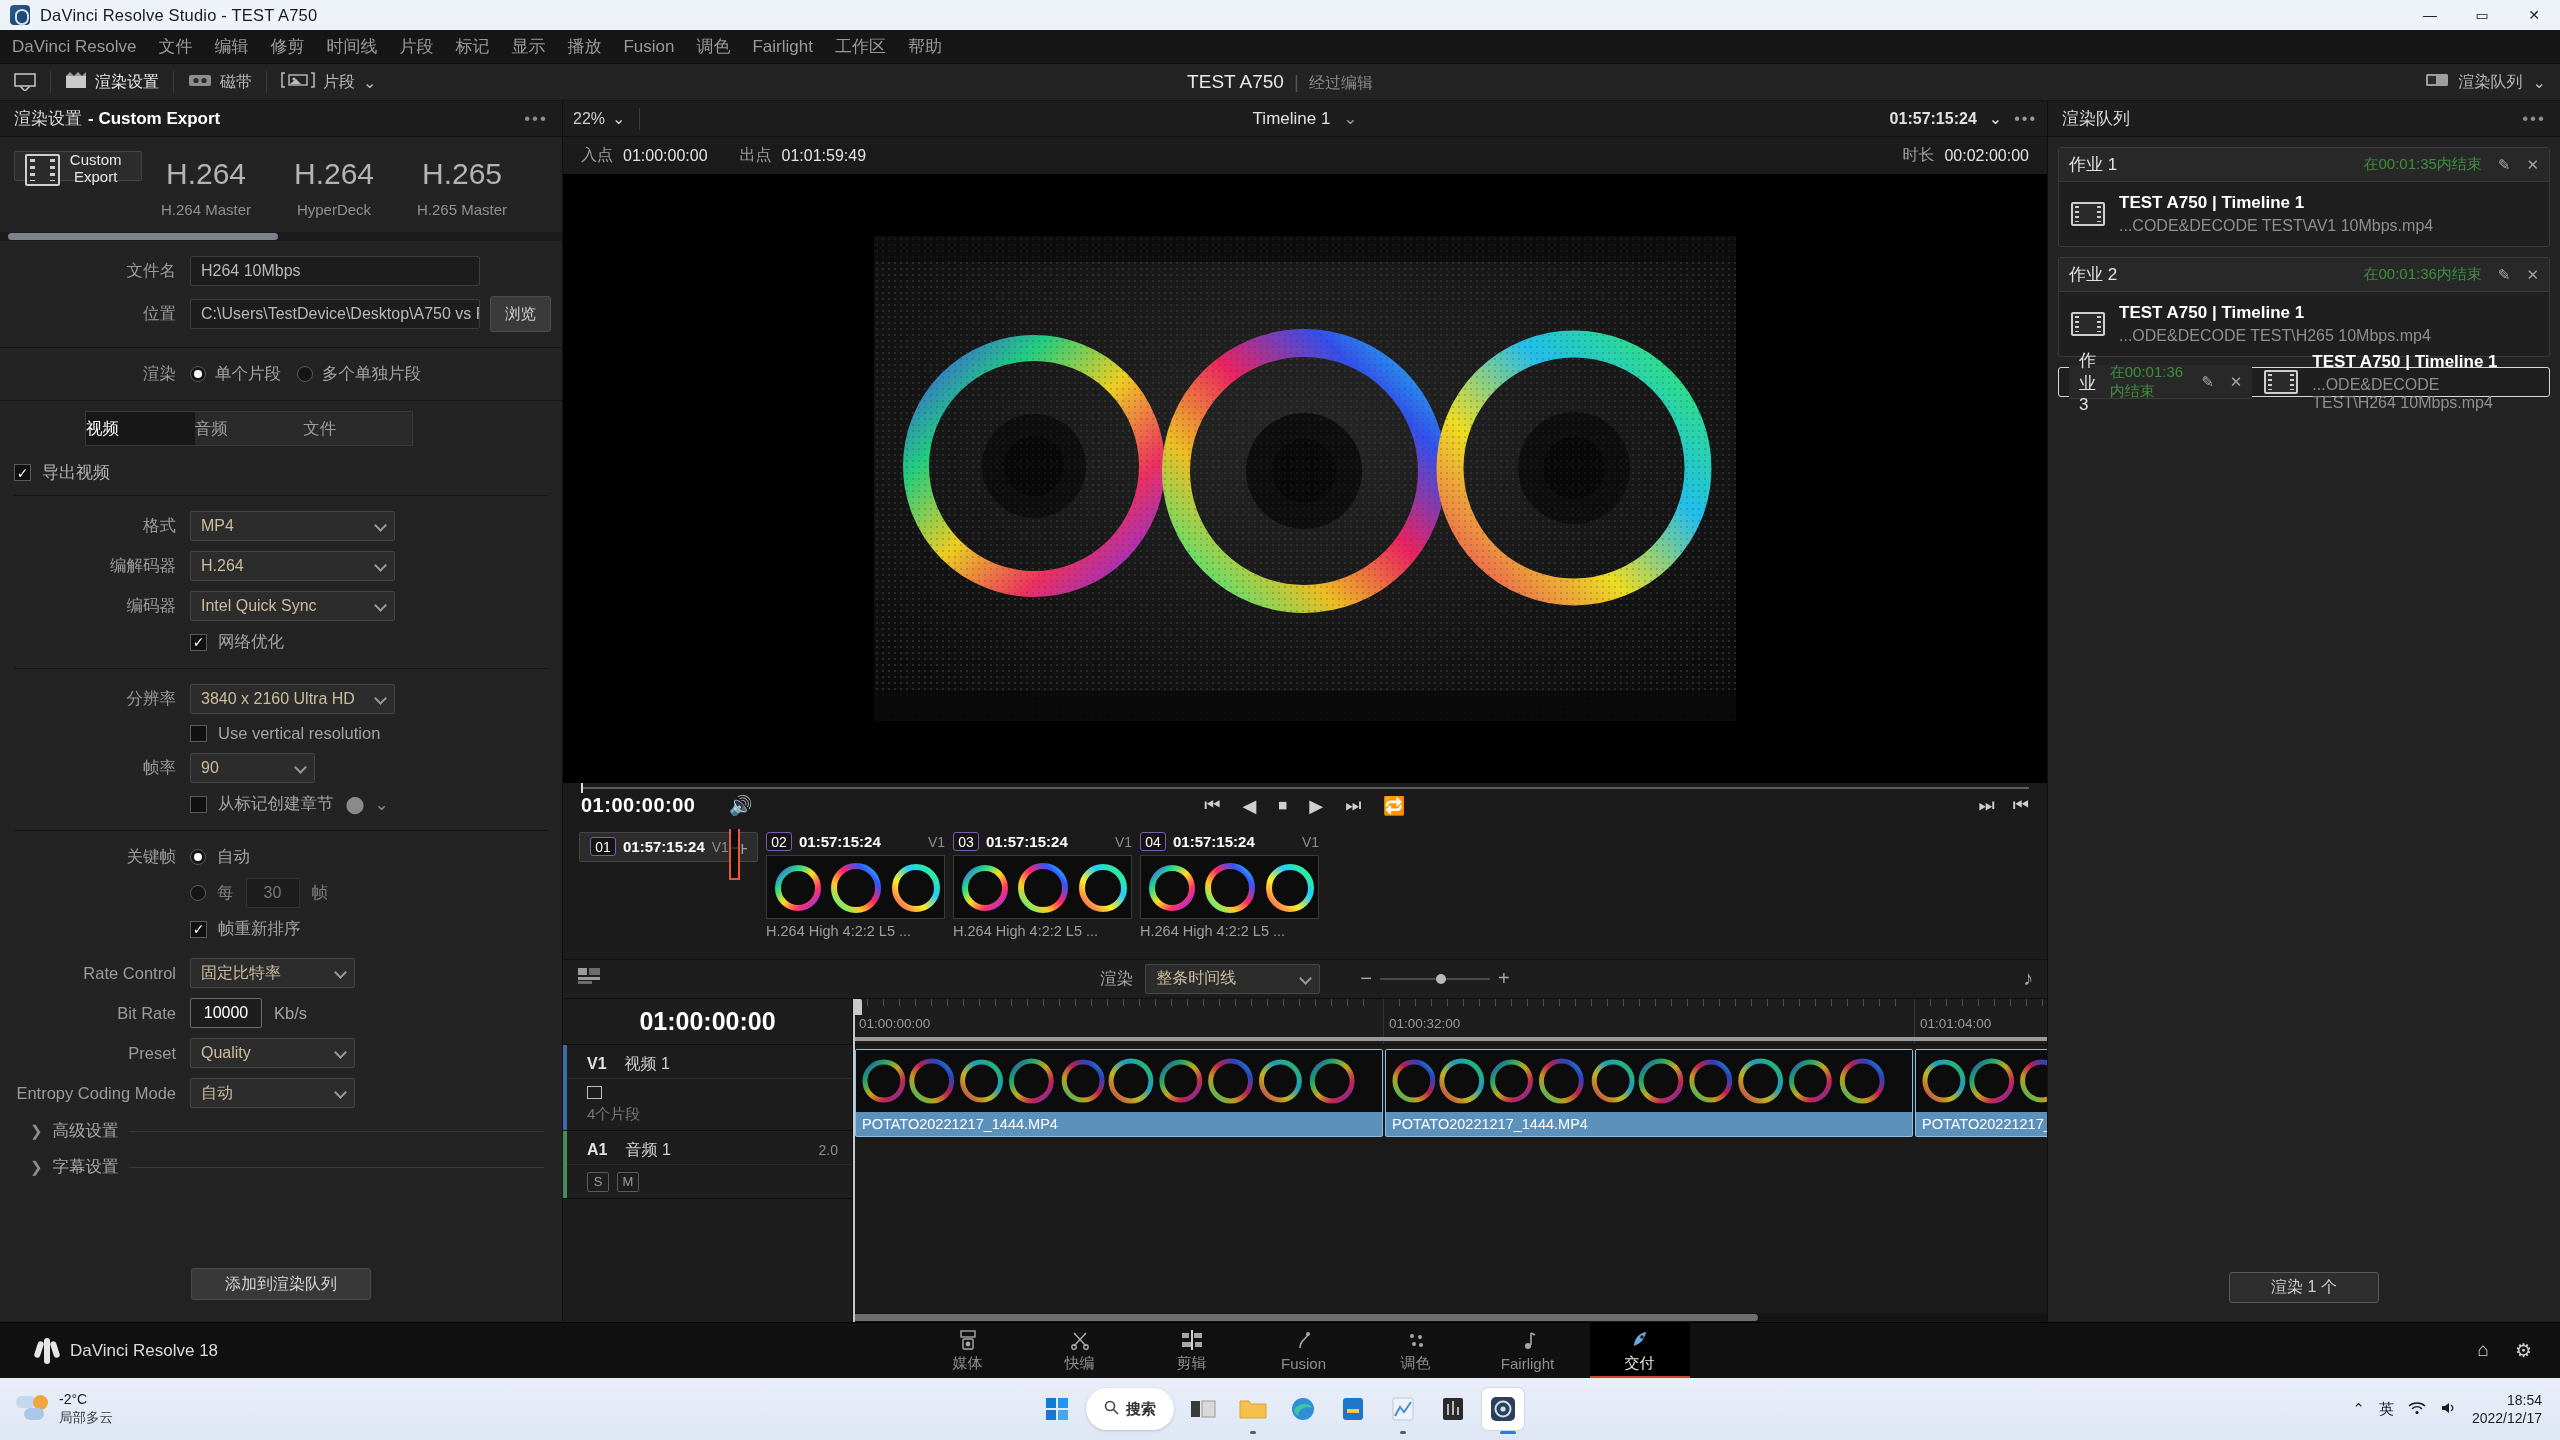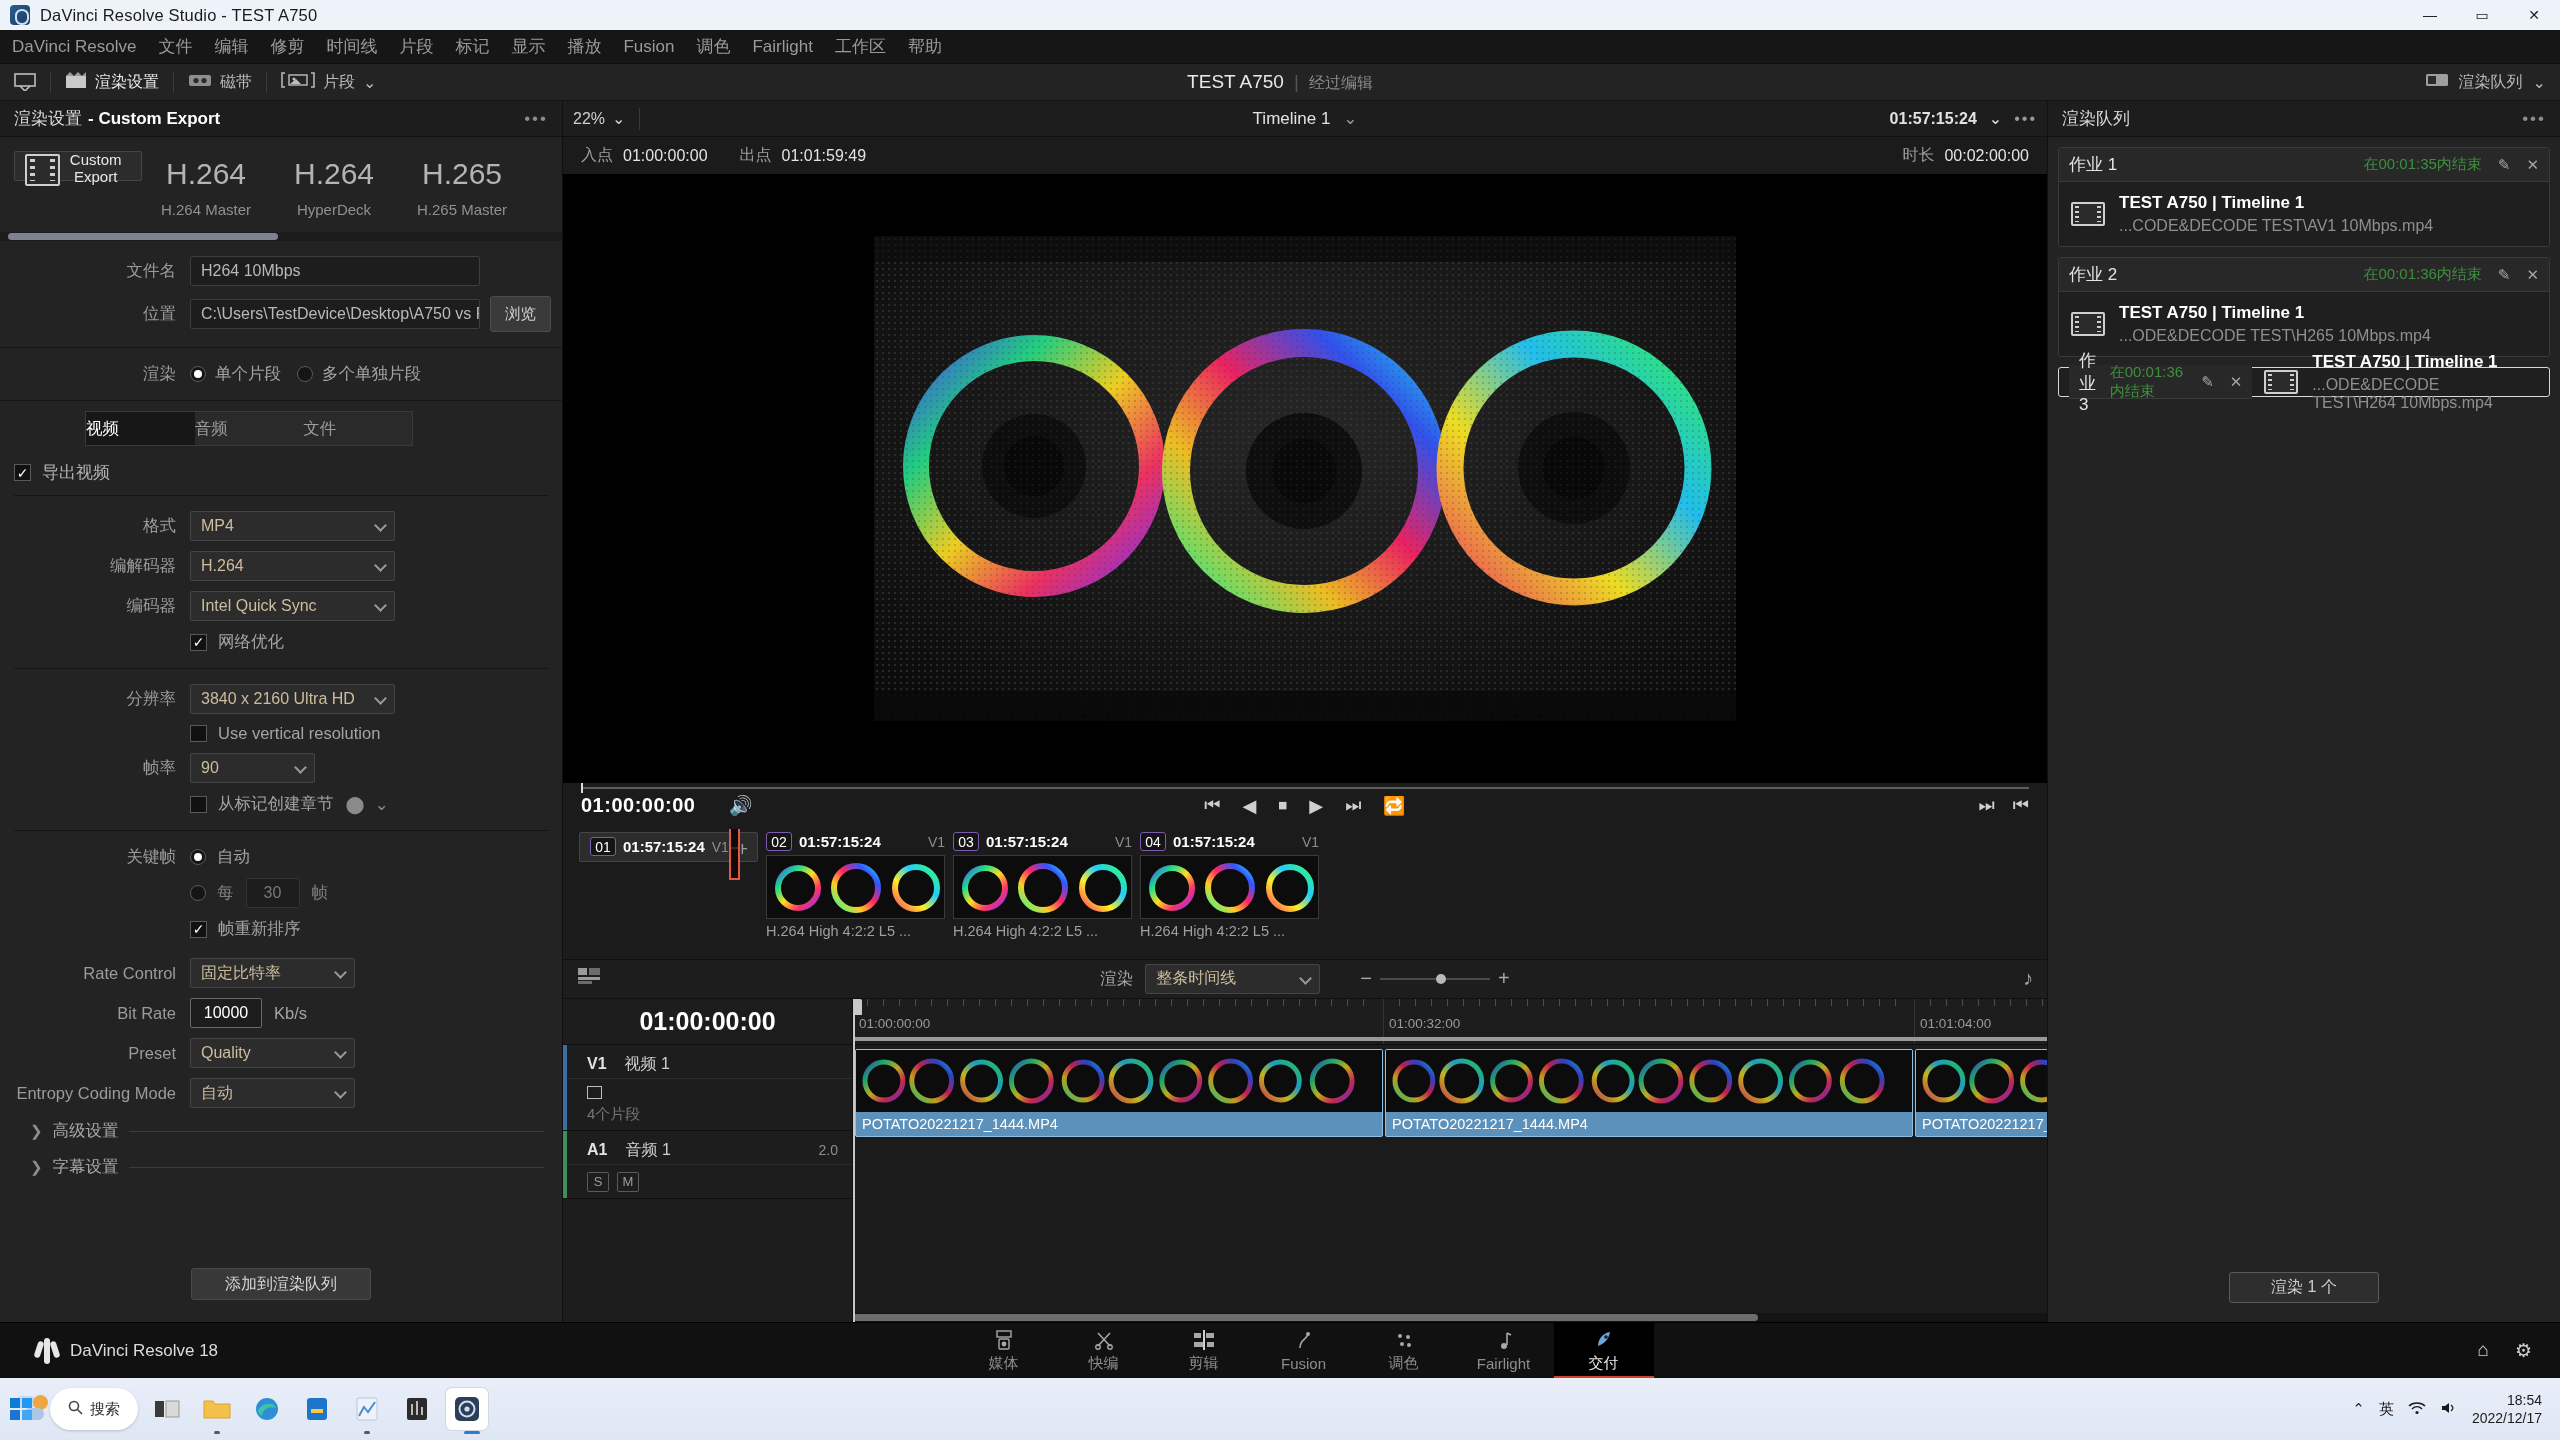--- a/index.html
+++ b/index.html
@@ -189,42 +189,42 @@
      display:flex;align-items:center;justify-content:center;color:#cfcfcf;font-size:16px;}
 
   
   .pagebar{ height:56px;flex:0 0 56px;background:#111;display:flex;align-items:center;position:relative;
      border-top:1px solid #000;}
   .pb-left{ display:flex;align-items:center;gap:12px;padding-left:36px;color:#dcdcdc;font-size:17px;}
   .resolve-mark{ width:22px;height:26px;position:relative;}
   .resolve-mark i{ position:absolute;left:8px;top:0;width:6px;height:26px;background:#e6e6e6;border-radius:3px;}
   .resolve-mark b{ position:absolute;left:0;top:3px;width:6px;height:17px;background:#e6e6e6;border-radius:3px;transform:rotate(18deg);}
   .resolve-mark s{ position:absolute;right:0;top:3px;width:6px;height:17px;background:#e6e6e6;border-radius:3px;transform:rotate(-18deg);}
-  .pages{ position:absolute;left:0;right:0;display:flex;justify-content:center;gap:0;height:56px;padding-left:47px;}
+  .pages{ position:absolute;left:0;right:0;display:flex;justify-content:center;gap:12px;height:56px;padding-left:47px;}
   .page{ width:100px;height:56px;display:flex;flex-direction:column;align-items:center;justify-content:center;gap:3px;}
   .page .pl{ font-size:15px;color:#8e8e8e;}
   .page .pi{ height:22px;display:flex;align-items:center;color:#a8a8a8;font-size:18px;}
   .page.on{ background:#000;position:relative;}
   .page.on .pl{ color:#e8e8e8;}
   .page.on:after{ content:"";position:absolute;left:0;right:0;bottom:0;height:3px;background:#d6432b;}
   .pb-right{ margin-left:auto;display:flex;gap:26px;padding-right:28px;color:#cfcfcf;font-size:19px;}
 
   
   .taskbar{ height:62px;flex:0 0 62px;display:flex;align-items:center;position:relative;
      background:linear-gradient(180deg,#e9eef8,#dfe7f5);}
   .wx{ display:flex;align-items:center;gap:9px;padding-left:16px;}
   .wx-ico{ width:34px;height:34px;position:relative;}
   .wx-ico .cl{ position:absolute;width:20px;height:12px;background:#c3d8ef;border-radius:8px;}
   .wx-ico .cl1{ left:0;top:4px;}
   .wx-ico .cl2{ left:8px;top:16px;background:#a9c8e8;}
   .wx-ico .mn{ position:absolute;right:2px;top:3px;width:15px;height:15px;border-radius:50%;
      background:#f0a640;}
   .wx-t{ font-size:14px;color:#1c1c1c;line-height:1.35;}
   .wx-t .s{ color:#3a3a3a;font-size:13.5px;}
-  .tb-center{ position:absolute;left:0;right:0;display:flex;align-items:center;gap:8px;}
+  .tb-center{ position:absolute;left:0;right:0;display:flex;justify-content:center;align-items:center;gap:8px;font-weight:bold;}
   .ti{ width:42px;height:42px;border-radius:6px;display:flex;align-items:center;justify-content:center;position:relative;}
   .ti .dot{ position:absolute;bottom:-4px;left:50%;margin-left:-3px;width:6px;height:3px;border-radius:2px;background:#5a5a5a;}
   .searchpill{ height:42px;border-radius:21px;background:#fff;display:flex;align-items:center;gap:7px;
      padding:0 18px;color:#333;font-size:15px;box-shadow:0 1px 3px rgba(0,0,0,.18);}
   .tray{ margin-left:auto;display:flex;align-items:center;gap:14px;padding-right:18px;color:#1b1b1b;font-size:15px;}
   .clock{ text-align:right;font-size:14px;line-height:1.3;color:#1b1b1b;}
 
   .sep-v{ width:1px;background:#3a3a3a;height:22px;}
 </style>
 </head>

